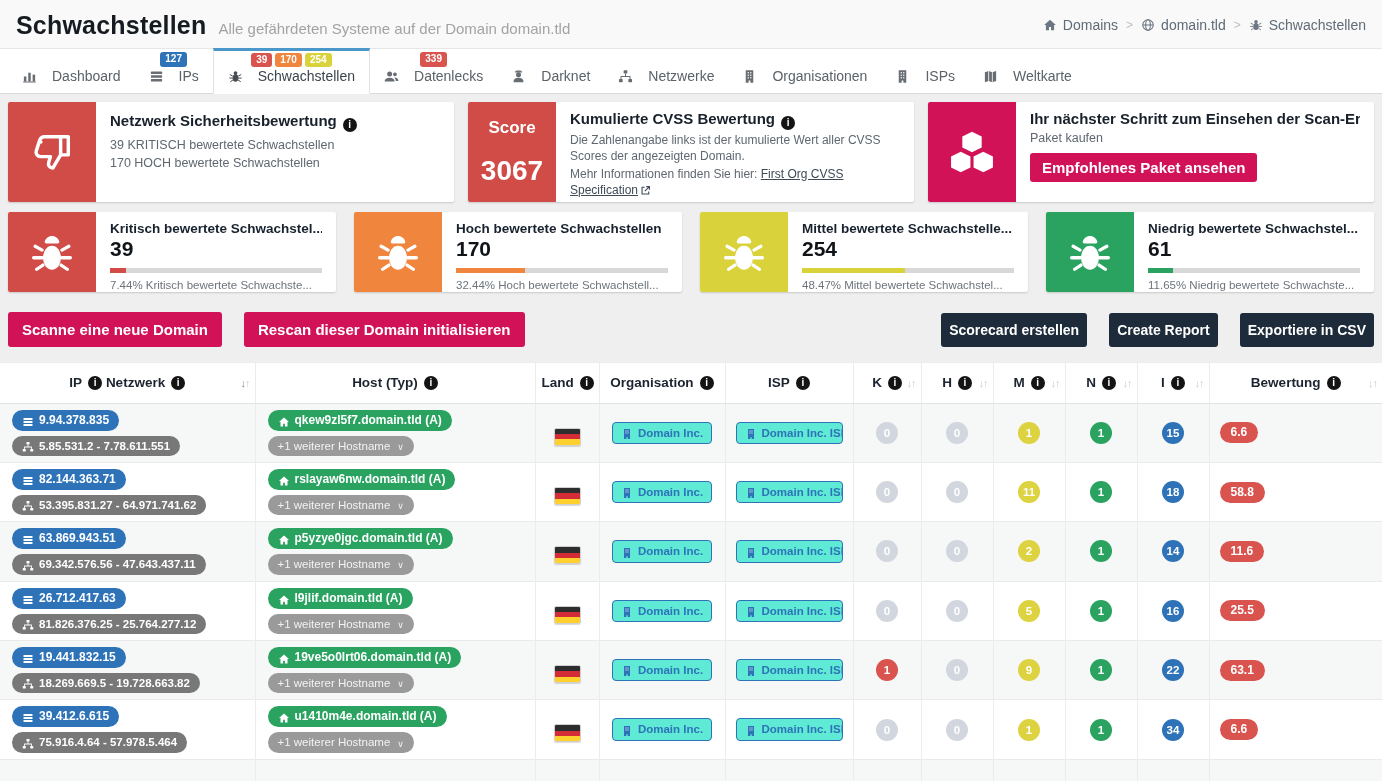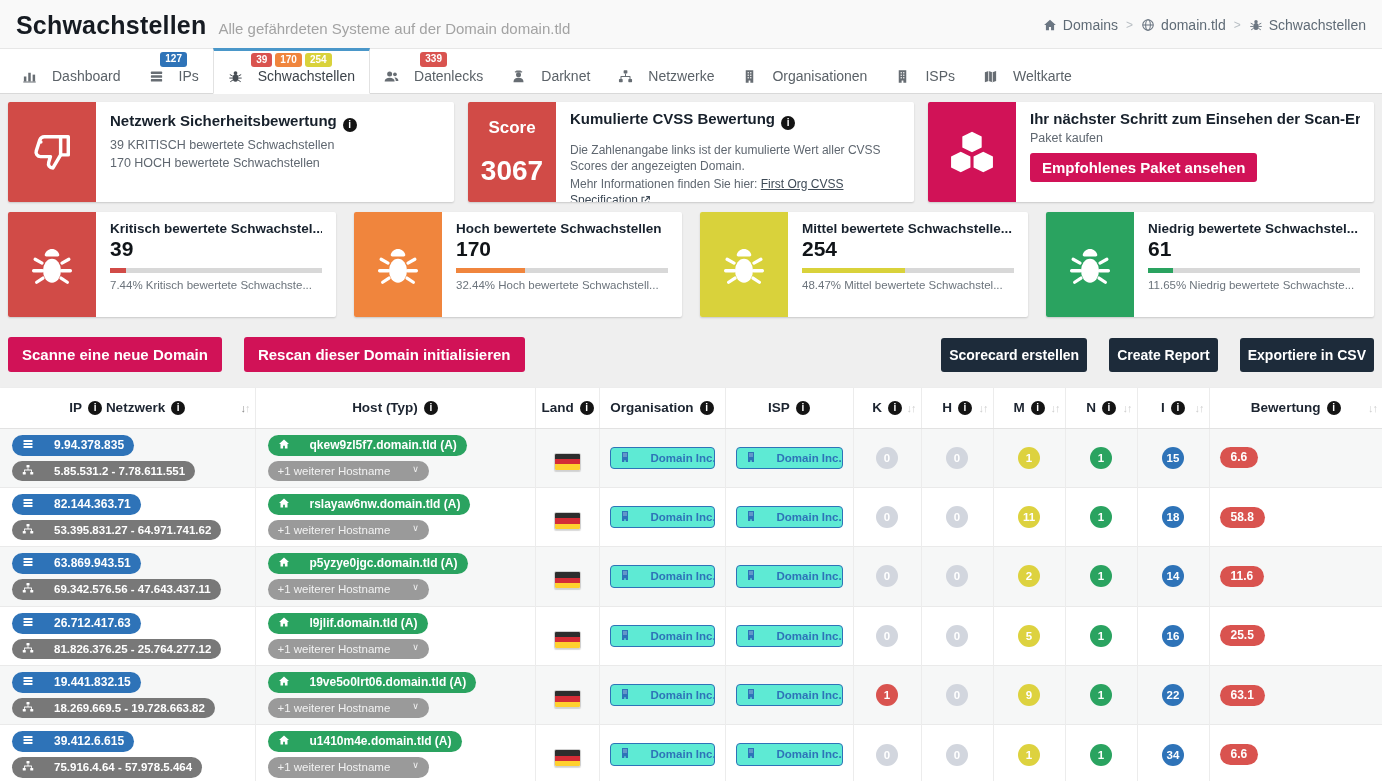--- a/index.html
+++ b/index.html
@@ -43,21 +43,21 @@
   .score-box{flex-direction:column;gap:17px}
   .score-label{font-size:17px;font-weight:bold}
   .score-value{font-size:28px;font-weight:bold}
   .link{color:#3e4a56;text-decoration:underline;cursor:pointer}
   .ext{display:inline-block;vertical-align:-2px;margin-left:2px}
   .ext svg{width:11px;height:11px;color:#3e4a56}
   .thumb svg{width:46px;height:46px}
   .cubes svg{width:50px;height:50px}
   
   .sev-row{display:flex;gap:18px;margin:10px 8px 0}
-  .sev-card{flex:1;height:105px;min-width:0}
+  .sev-card{flex:1;height:80px;min-width:0}
   .sev-icon svg{width:46px;height:46px}
   .sev-body{padding:9px 14px 8px;flex:1;min-width:0}
   .sev-title{font-size:13.5px;font-weight:bold;color:#18222e;white-space:nowrap;overflow:hidden}
   .sev-value{font-size:21px;font-weight:bold;color:#101418;margin-top:1px}
   .bar{height:5px;background:#d8d8d8;margin:7px 0 6px;width:100%}
   .bar i{display:block;height:100%}
   .sev-caption{font-size:11.5px;color:#6c747c;white-space:nowrap;overflow:hidden}
   
   .actions-row{display:flex;gap:22px;margin:20px 8px 0;align-items:center}
   .spacer{flex:1}
@@ -76,21 +76,21 @@
   .hl{display:inline-flex;align-items:center;justify-content:center}
   .sort{position:absolute;right:5px;top:50%;transform:translateY(-50%);font-size:11px;
         color:#cfcfcf;letter-spacing:-1px;cursor:pointer}
   .sort b{font-weight:normal;color:#8b8b8b}
   tbody td{padding:6px 10px;vertical-align:middle;height:57px}
   tbody tr:nth-child(odd){background:#f6f7f7}
   tbody tr{border-top:1px solid #eaeaea}
   .center{text-align:center}
   .cell-ip,.cell-host{padding-left:12px}
   .stack{display:flex;flex-direction:column;align-items:flex-start;gap:5px}
-  .pill{display:inline-flex;align-items:flex-start;gap:20px;border-radius:12px;padding:3px 10px;
+  .pill{display:inline-flex;align-items:flex-end;gap:5px;border-radius:12px;padding:3px 10px;
         font-size:12px;font-weight:bold;color:#fff;line-height:1.25;white-space:nowrap;max-width:100%;
         overflow:hidden;cursor:pointer}
   .pill svg{width:12px;height:12px;flex:none}
   .pill-ip{background:#2e73b8}
   .pill-net{background:#787878;font-size:11.5px}
   .pill-host{background:#2aa360}
   .pill-more{background:#9a9a9a;font-weight:normal;font-size:11.5px;color:#f2f2f2}
   .chev{font-size:9px;margin-left:2px}
   .pill-tag{background:#5eead4;border:1px solid #2e73b8;color:#2e73b8;border-radius:4px;
             font-size:11.5px;padding:3px 8px}
@@ -309,21 +309,21 @@
       <p>170 HOCH bewertete Schwachstellen</p>
     </div>
   </div>
 
   <div class="card info-card">
     <div class="icon-box score-box" style="background: rgb(209, 75, 71);">
       <span class="score-label">Score</span>
       <span class="score-value">3067</span>
     </div>
     <div class="card-body" style="padding-top:8px">
-      <h3 style="margin-bottom:12px"><span>Kumulierte CVSS Bewertung</span><span class="info-dot">i</span></h3>
+      <h3 style="margin-bottom:2px"><span>Kumulierte CVSS Bewertung</span><span class="info-dot">i</span></h3>
       <p style="font-size:12px">Die Zahlenangabe links ist der kumulierte Wert aller CVSS Scores der angezeigten Domain.</p>
       <p style="font-size:12px"><span>Mehr Informationen finden Sie hier:</span>
         <a class="link">First Org CVSS Specification</a><span class="ext"><svg viewBox="0 0 24 24" fill="none" stroke="currentColor" stroke-width="2.4">
               <path d="M10 5H4.5v14.5H19V14"></path>
               <path d="M13.5 3.5H20.5v7M20 4l-9.5 9.5"></path>
             </svg></span>
       </p>
     </div>
   </div>
 

